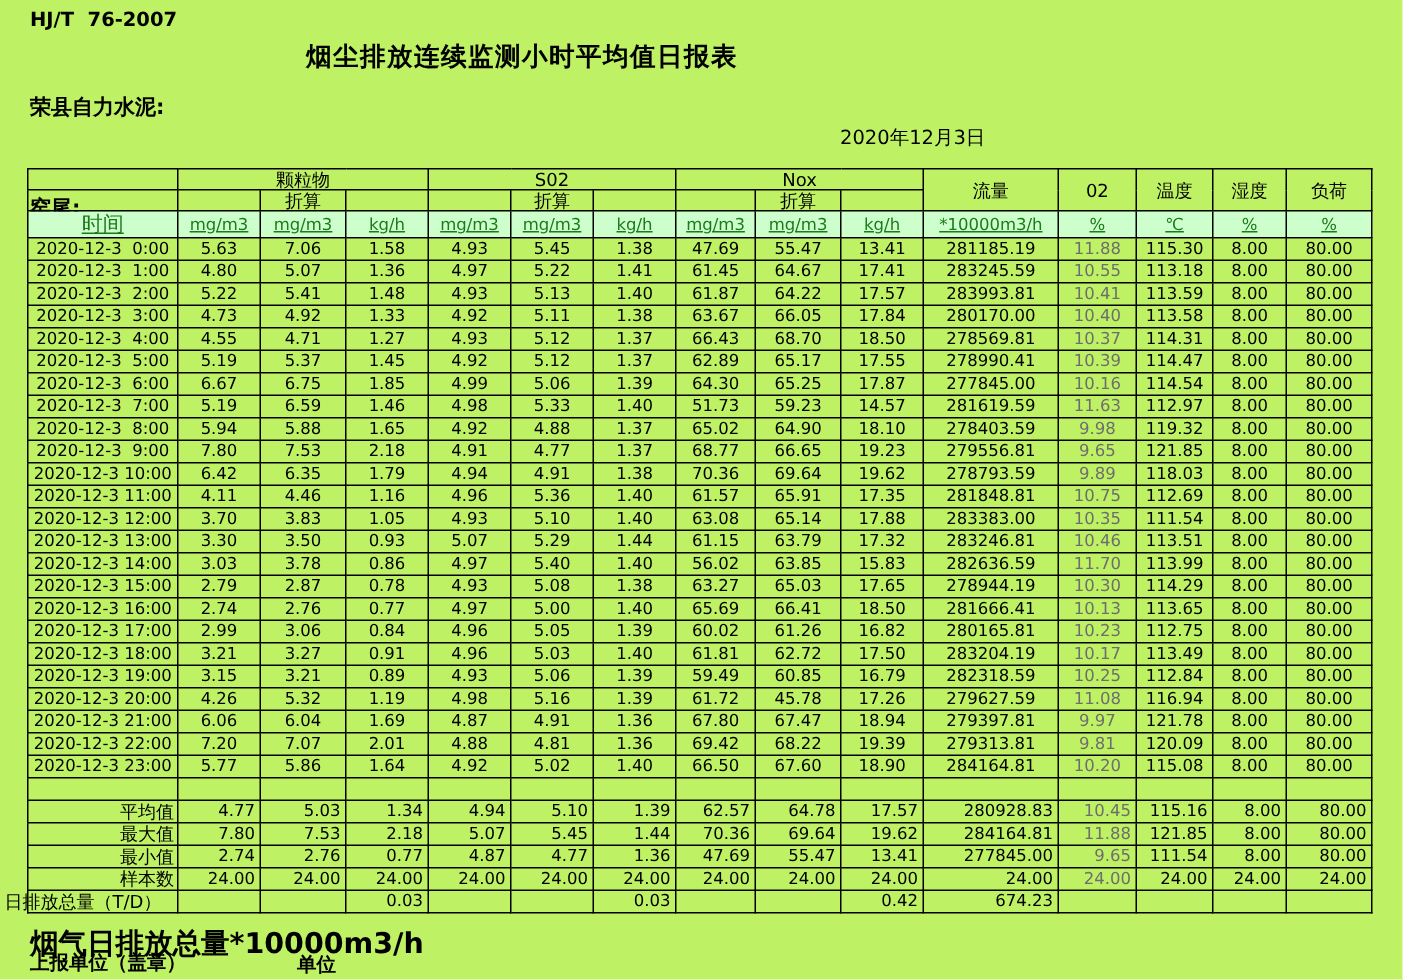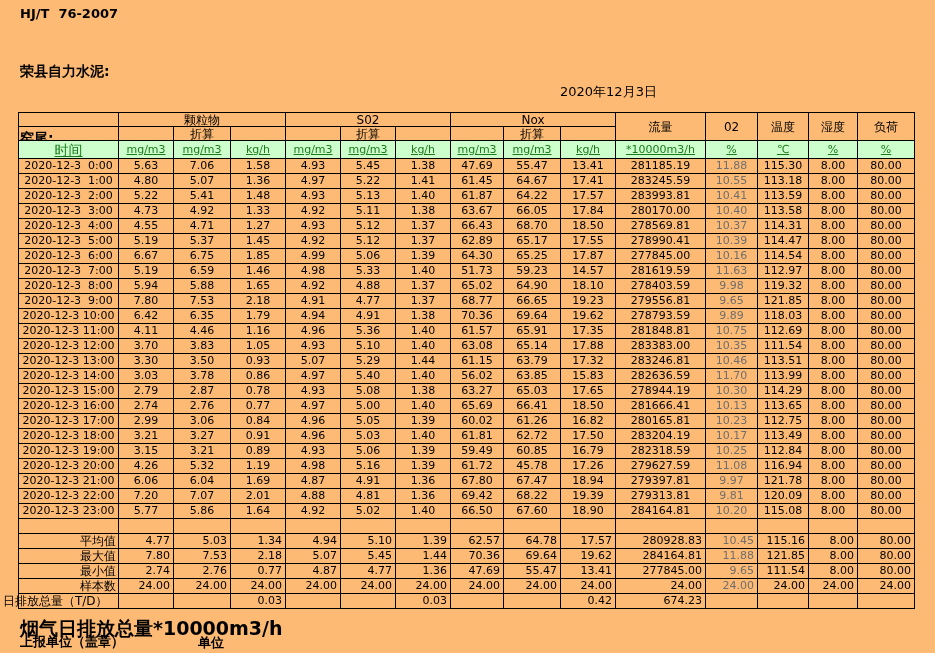--- a/index.html
+++ b/index.html
@@ -2,21 +2,21 @@
 <html style="--header_bg: #ccffcc; --header_text: #1c7a1c; --o2_text: #6e6e6e; --border: #000000;"><head>
 <meta charset="utf-8">
 <style>
   * { margin:0; padding:0; box-sizing:border-box; }
   html,body { background:#fff; }
   body {
     width:935px; height:653px;
     font-family:"DejaVu Sans","Liberation Sans",sans-serif;
     color:#000;
   }
-  .page { position:relative; width:935px; height:653px; overflow:hidden; background:#fdba74; }
+  .page { position:relative; width:935px; height:653px; overflow:hidden; background:#bef264; }
 
   .std      { position:absolute; left:20px;  top:6px;  font-size:13px; font-weight:bold; white-space:pre; }
   .title    { position:absolute; left:204px; top:26px; font-size:17px; font-weight:bold; letter-spacing:1px; }
   .company  { position:absolute; left:20px;  top:63px; font-size:14px; font-weight:bold; }
   .loc      { position:absolute; left:20px;  top:82px; font-size:14px; font-weight:bold;margin-top:48px; }
   .date     { position:absolute; left:560px; top:83px; font-size:13px; }
 
   table.report {
     position:absolute; left:18px; top:112px;
     width:896px; border-collapse:collapse; table-layout:fixed;
@@ -47,20 +47,21 @@
   .f1 { position:absolute; left:20px;  top:616px; font-size:19px; font-weight:bold; }
   .f2 { position:absolute; left:20px;  top:633px; font-size:13px; font-weight:bold; }
   .f3 { position:absolute; left:198px; top:634px; font-size:13px; font-weight:bold; }
 </style>
 </head>
 <body>
 
 <div class="page">
 
   <div class="std">HJ/T  76-2007</div>
+  <div class="title">烟尘排放连续监测小时平均值日报表</div>
   <div class="company">荣县自力水泥:</div>
   <div class="loc">窑尾:</div>
   <div class="date">2020年12月3日</div>
 
   <table class="report">
     <colgroup>
       <col style="width:100px">
       <col style="width:55px">
         <col style="width:57px">
         <col style="width:55px">

